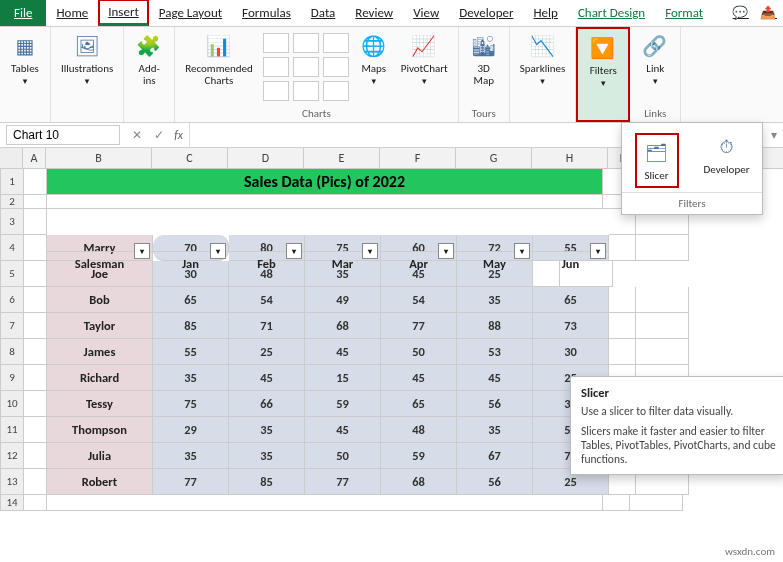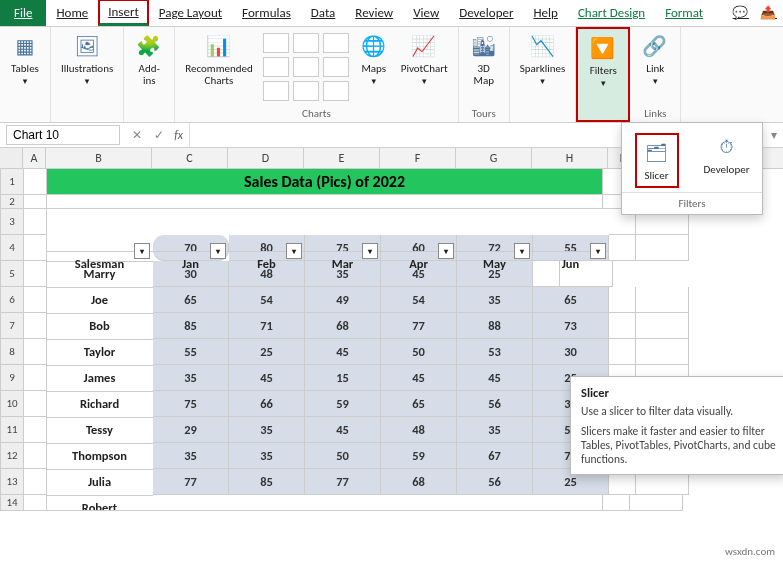--- a/index.html
+++ b/index.html
@@ -83,21 +83,21 @@
   .fx-lbl { font-style:italic; color:#666; margin-left:4px;}
   .sheet { position: relative; }
   .colhead-row { display:flex; height:20px; background:#f2f2f2; border-bottom:1px solid #ccc;}
   .corner { width:22px; border-right:1px solid #ccc; background:#eee;}
   .colhead { flex:none; text-align:center; font-size:12px; color:#444; border-right:1px solid #ccc; line-height:20px;}
   .row { display:flex; height:26px;}
   .rowhead { width:22px; text-align:center; border:1px solid #ccc; border-top:none; background:#eee; font-size:11px; color:#444; line-height:26px;}
   .cell { border:1px solid #ccc; border-top:none; border-left:none; text-align:center; line-height:26px; font-size:12.5px;}
   .title-cell { background:#22c55e; color:#000; font-weight:bold; font-size:16px;}
   .hdr-cell { background:#e8d8dc; font-weight:bold; position:relative;margin-top:42px;}
-  .sales-cell { background:#e8d8dc; font-weight:bold;margin-top:26px;}
+  .sales-cell { background:#e8d8dc; font-weight:bold;}
   .data-cell { background:#d6dde8; font-weight:bold; color:#333;}
   .drop-arrow { position:absolute; right:2px; top:50%; transform:translateY(-50%); width:14px; height:14px; border:1px solid #888; background:#fff; font-size:8px; line-height:14px;}
   
   .filters-drop {
     position:absolute;
     top:95px; right:20px;
     width:140px;
     background:#fff;
     border:1px solid #bbb;
     box-shadow:0 4px 10px rgba(0,0,0,.2);

